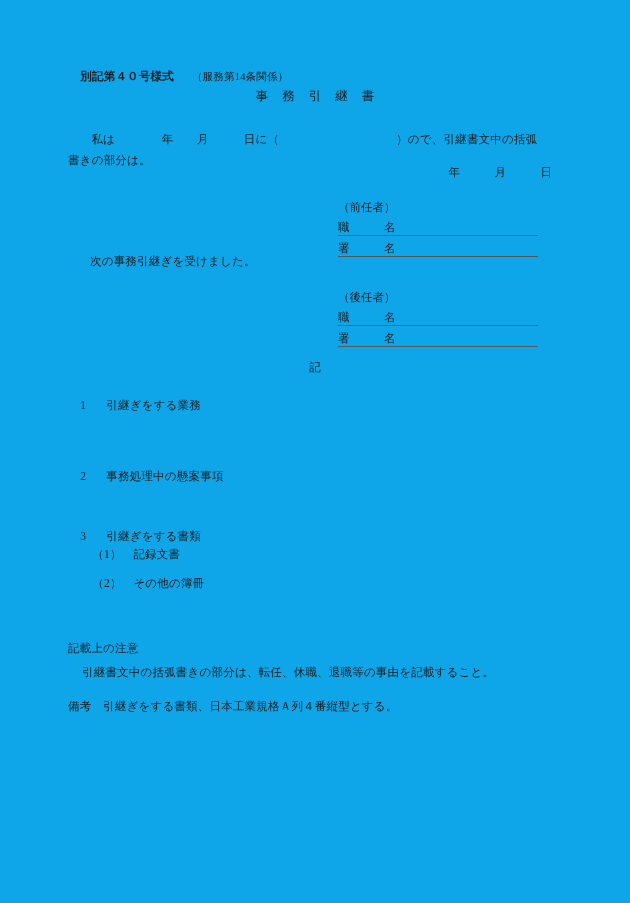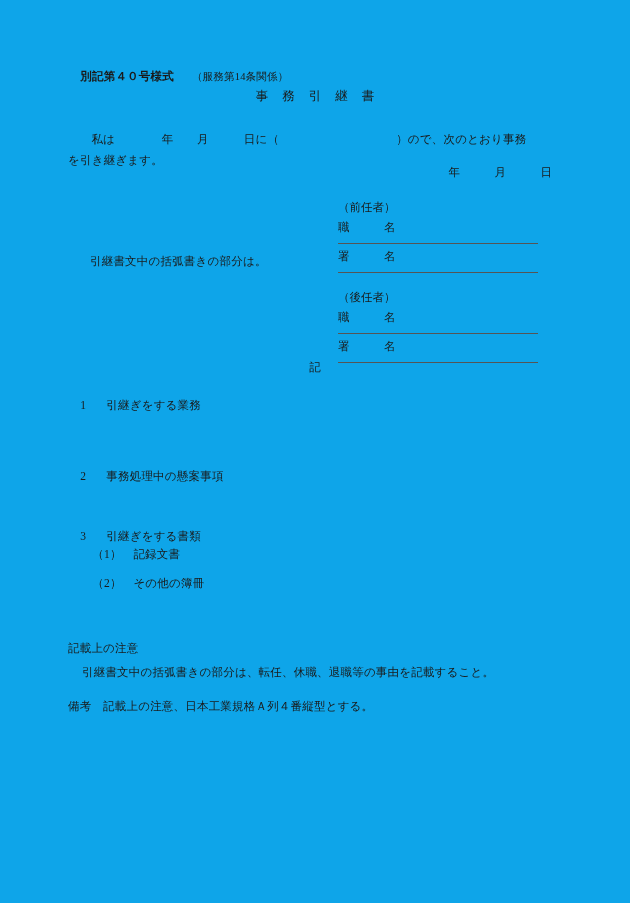--- a/index.html
+++ b/index.html
@@ -98,21 +98,21 @@
   }
   .sig-row .rule {
     flex: 1 1 auto;
     border-bottom: 1px solid #555;
     height: 13px;
     margin-left: 0;
   }
   
   .sig-row.underlined {
     border-bottom: 1px solid #555;
-    padding-bottom: 8px;
+    padding-bottom: 0;
   }
   .sig-row.underlined .rule { border-bottom: none; }
 
   #sig-prev { top: 200px; }
   #sig-next { top: 290px; }
 
   
   .received { left: 90px; top: 253px; font-size: 11.5px; }
 
   
@@ -152,37 +152,37 @@
 <body>
 
 <div class="page">
 
   <div class="t form-no">
     <span>別記第４０号様式</span><span class="ref">（服務第14条関係）</span>
   </div>
 
   <div class="doc-title">事務引継書</div>
 
-  <div class="t intro">　　私は　　　　年　　月　　　日に（　　　　　　　　　　）ので、次のとおり事務を引き継ぎます。</div>
+  <div class="t intro">　　私は　　　　年　　月　　　日に（　　　　　　　　　　）ので、引継書文中の括弧書きの部分は。</div>
 
   <div class="date-line">年　　　月　　　日</div>
 
   <div class="sig-block" id="sig-prev">
     <div class="heading">（前任者）</div>
     <div class="sig-row underlined">
       <span class="lbl">職　　　名</span>
       <span class="rule"></span>
     </div>
     <div class="sig-row underlined">
       <span class="lbl">署　　　名</span>
       <span class="rule"></span>
     </div>
   </div>
 
-  <div class="t received">引継書文中の括弧書きの部分は。</div>
+  <div class="t received">次の事務引継ぎを受けました。</div>
 
   <div class="sig-block" id="sig-next">
     <div class="heading">（後任者）</div>
     <div class="sig-row underlined">
       <span class="lbl">職　　　名</span>
       <span class="rule"></span>
     </div>
     <div class="sig-row underlined">
       <span class="lbl">署　　　名</span>
       <span class="rule"></span>
@@ -207,15 +207,15 @@
     <span>（1）　</span><span>記録文書</span>
   </div>
 
   <div class="t subitem" id="sub-2">
     <span>（2）　</span><span>その他の簿冊</span>
   </div>
 
   <div class="t notes-title">記載上の注意</div>
   <div class="t notes-body">引継書文中の括弧書きの部分は、転任、休職、退職等の事由を記載すること。</div>
 
-  <div class="t remarks">備考　記載上の注意、日本工業規格Ａ列４番縦型とする。</div>
+  <div class="t remarks">備考　引継ぎをする書類、日本工業規格Ａ列４番縦型とする。</div>
 
 </div>
 
 </body></html>

